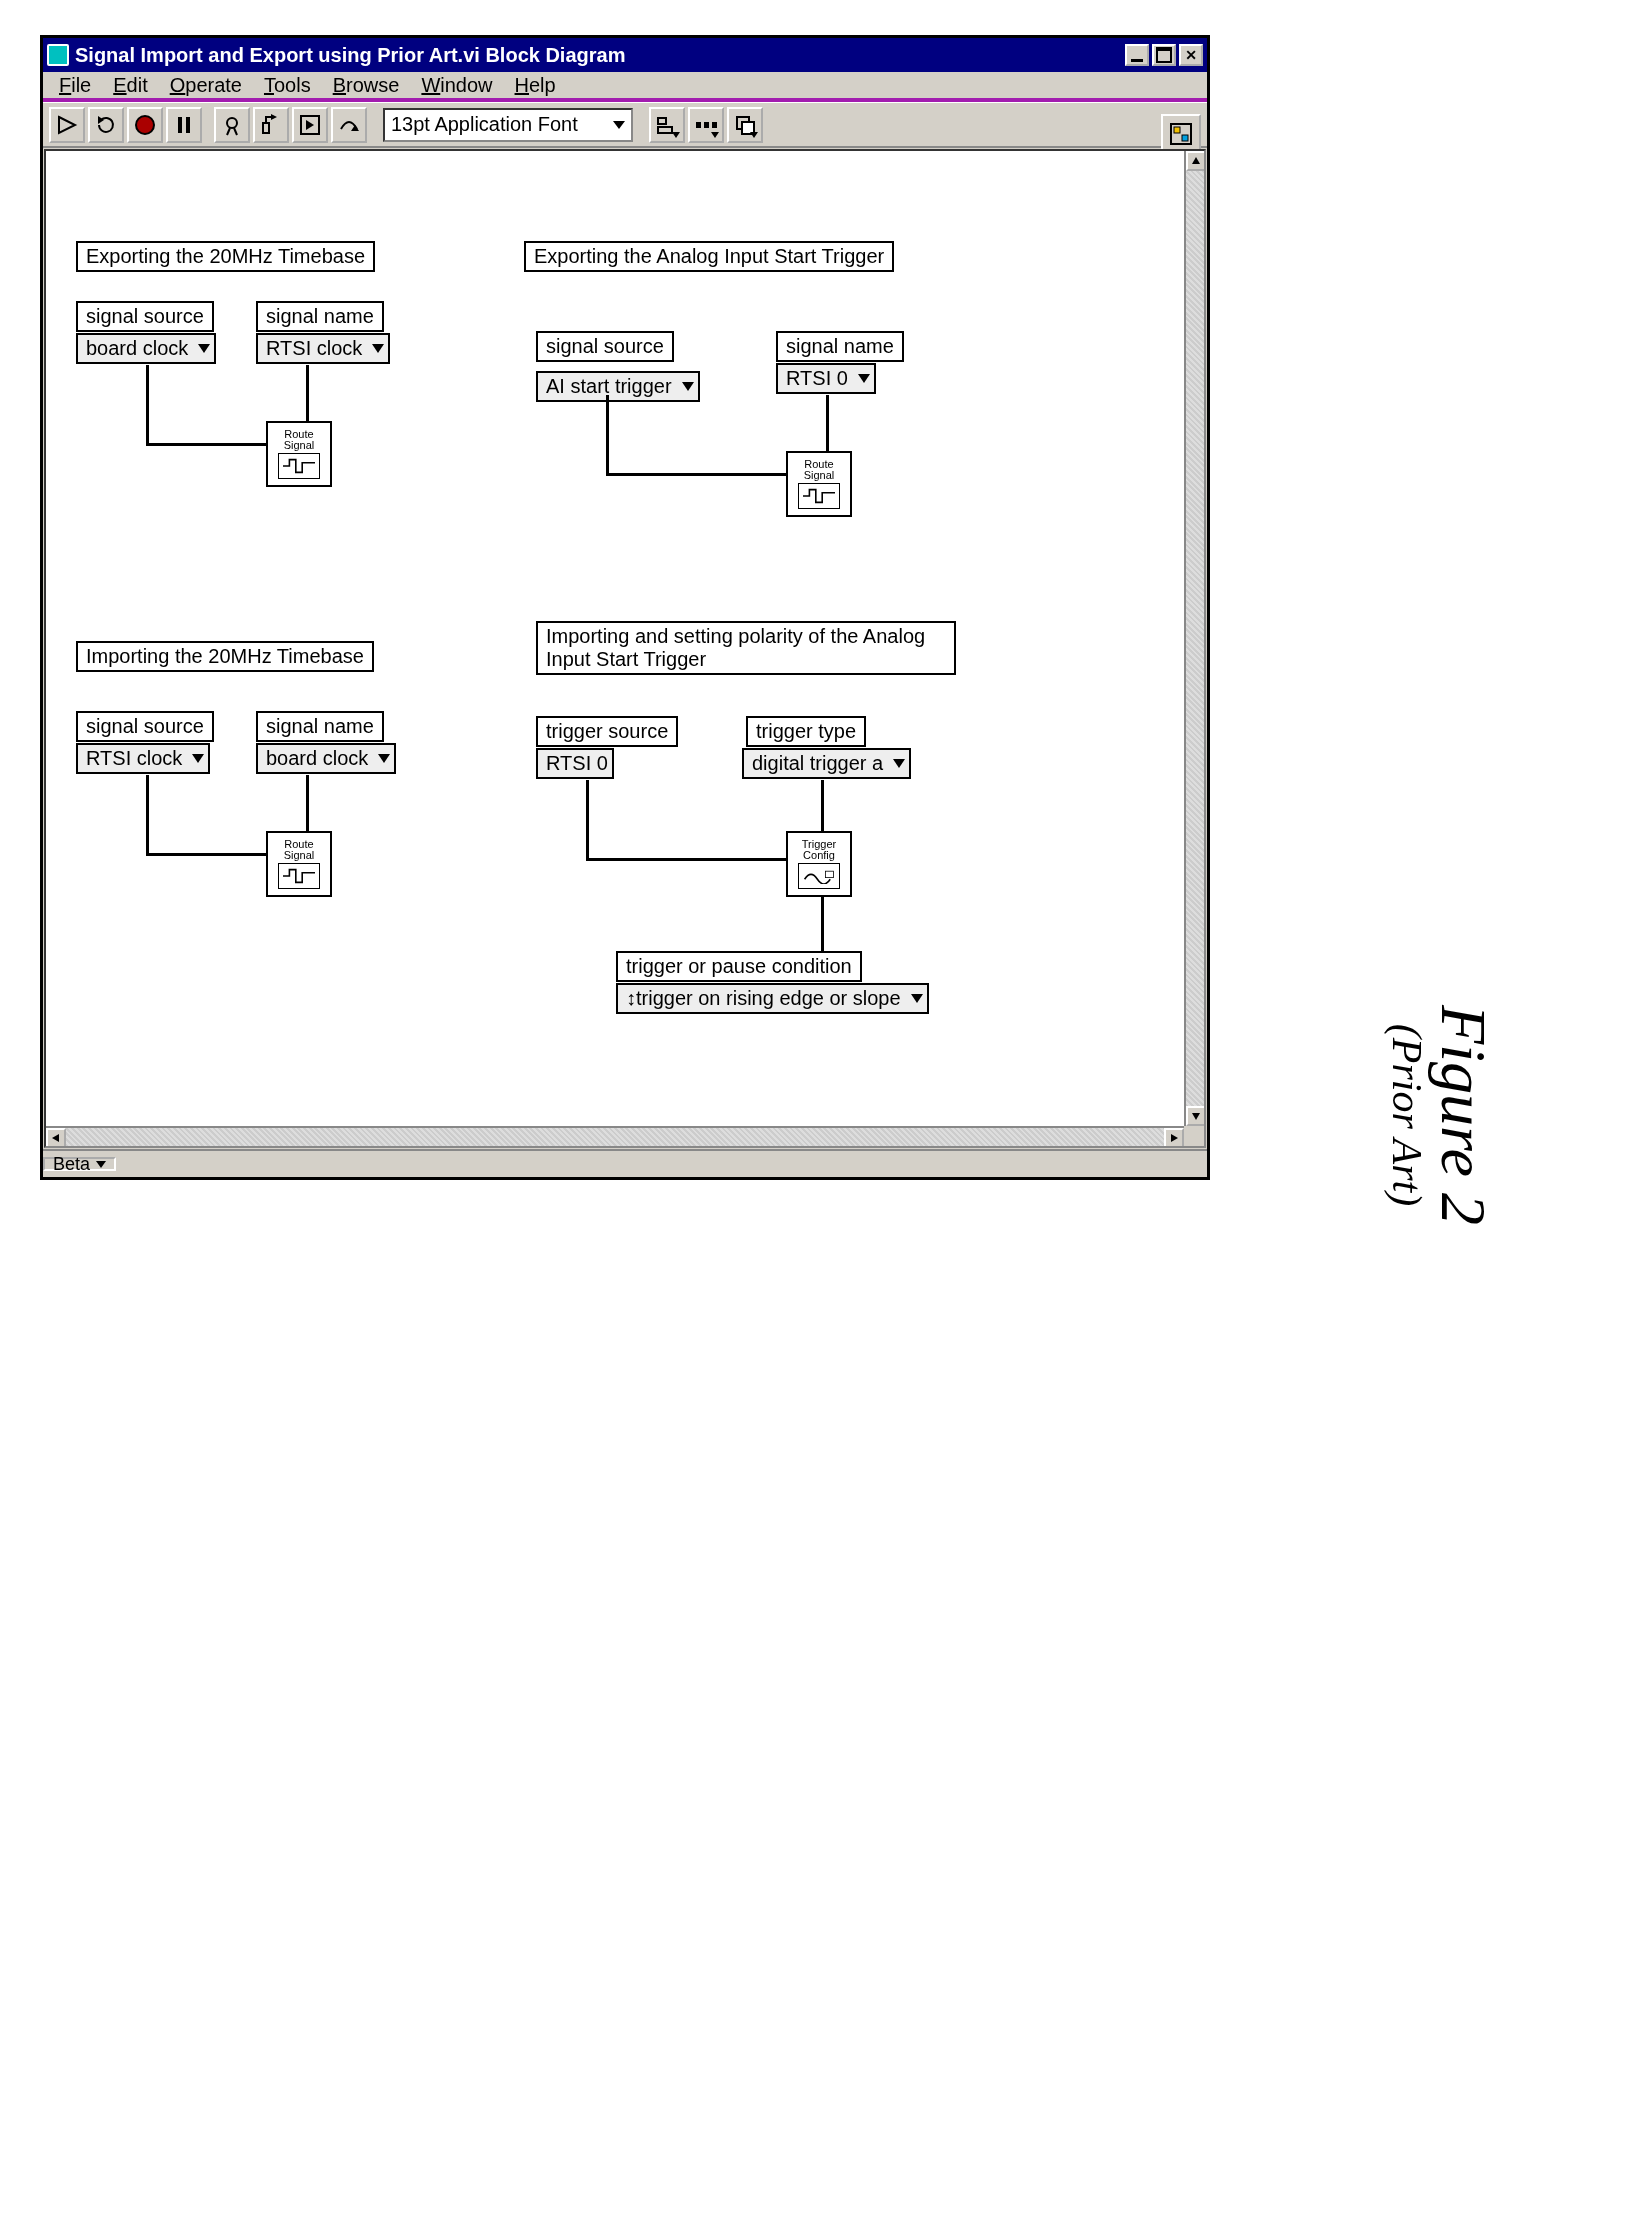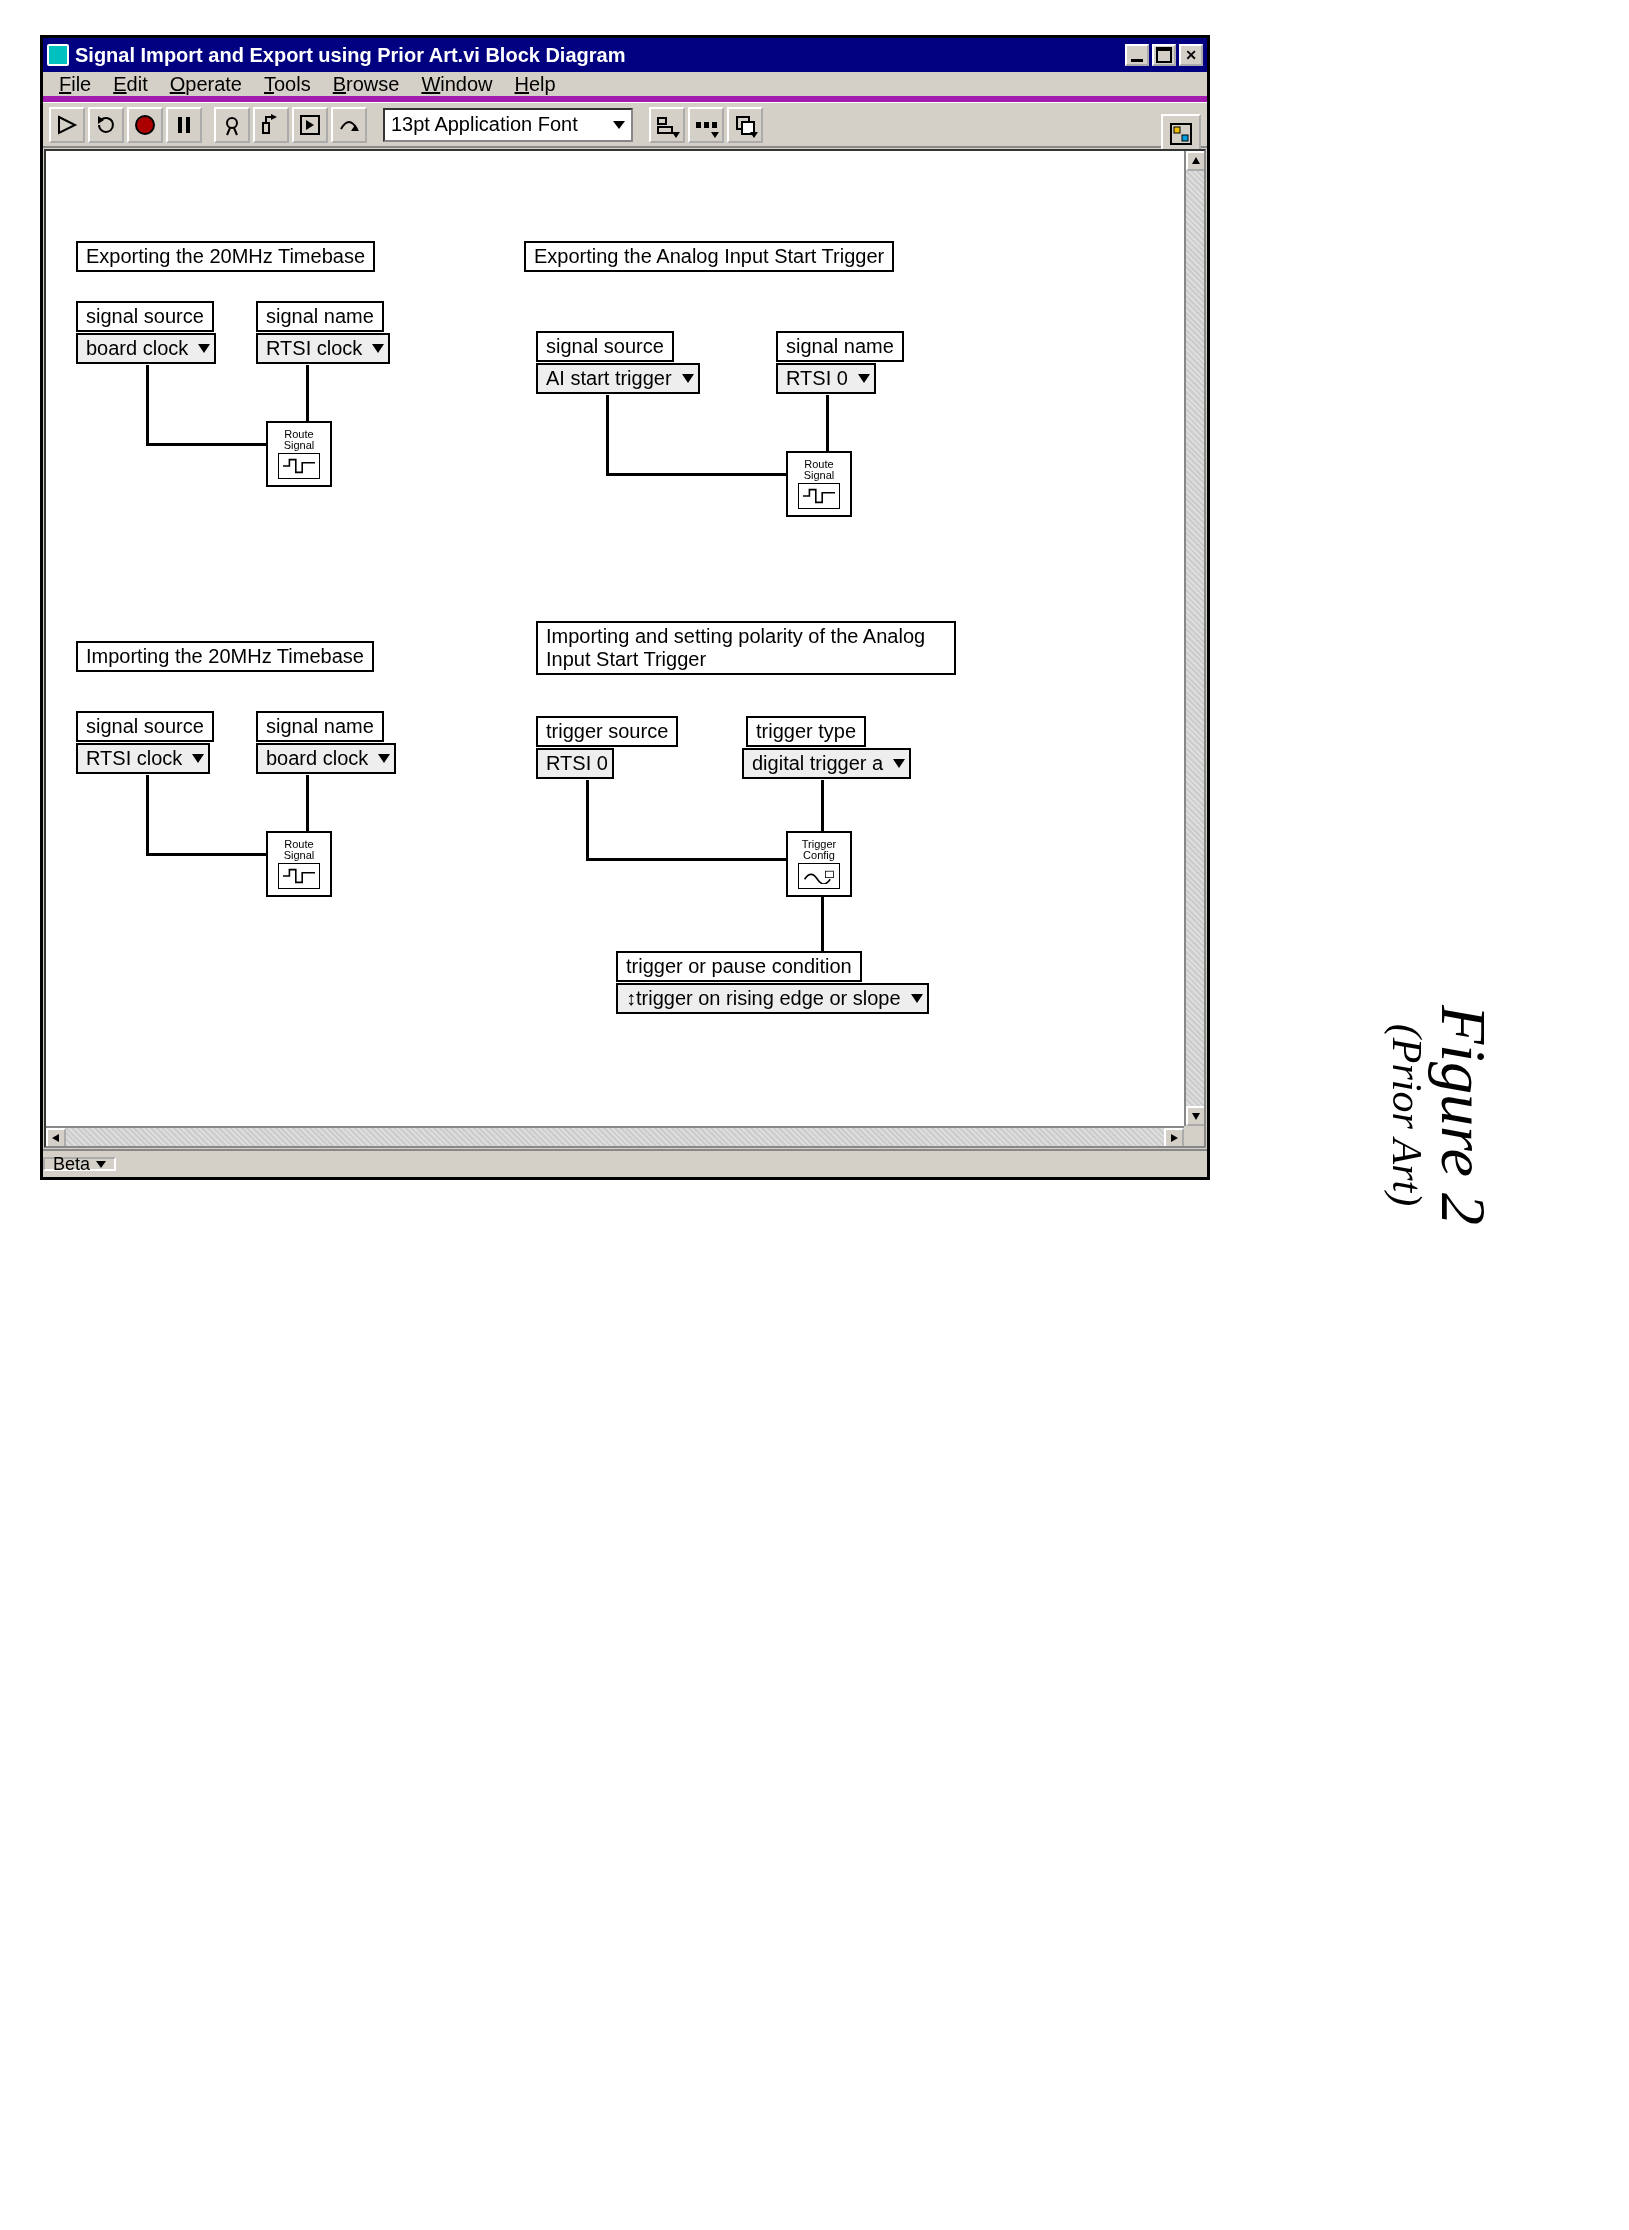--- a/index.html
+++ b/index.html
@@ -66,21 +66,21 @@
     display: block; margin-top: 10px;
   }
 
   
   .menubar {
     height: 30px;
     background: #d4d0c8;
     display: flex; align-items: center;
     padding: 0 6px;
     gap: 2px;
-    border-bottom: 6px solid #a21caf;
+    border-bottom: 4px solid #a21caf;
   }
   .menuitem {
     padding: 3px 10px;
     font-size: 20px;
   }
   .menuitem u { text-decoration: underline; }
 
   
   .toolbar {
     height: 46px;
@@ -416,21 +416,21 @@
         </div>
       </div>
 
       <div class="wire v" style="left:100px; top:214px; height:80px;"></div>
       <div class="wire h" style="left:100px; top:292px; width:120px;"></div>
       <div class="wire v" style="left:260px; top:214px; height:56px;"></div>
 
       <div class="txtlabel" style="left:478px; top:90px;">Exporting the Analog Input Start Trigger</div>
 
       <div class="txtlabel" style="left:490px; top:180px;">signal source</div>
-      <div class="lv-combo" style="left:490px; top:212px;text-align:right;">
+      <div class="lv-combo" style="left:490px; top:220px;text-align:right;">
         <span>AI start trigger</span>
           <div class="caret"></div>
       </div>
 
       <div class="txtlabel" style="left:730px; top:180px;">signal name</div>
       <div class="lv-combo" style="left:730px; top:212px;">
         <span>RTSI 0</span>
           <div class="caret"></div>
       </div>
 

